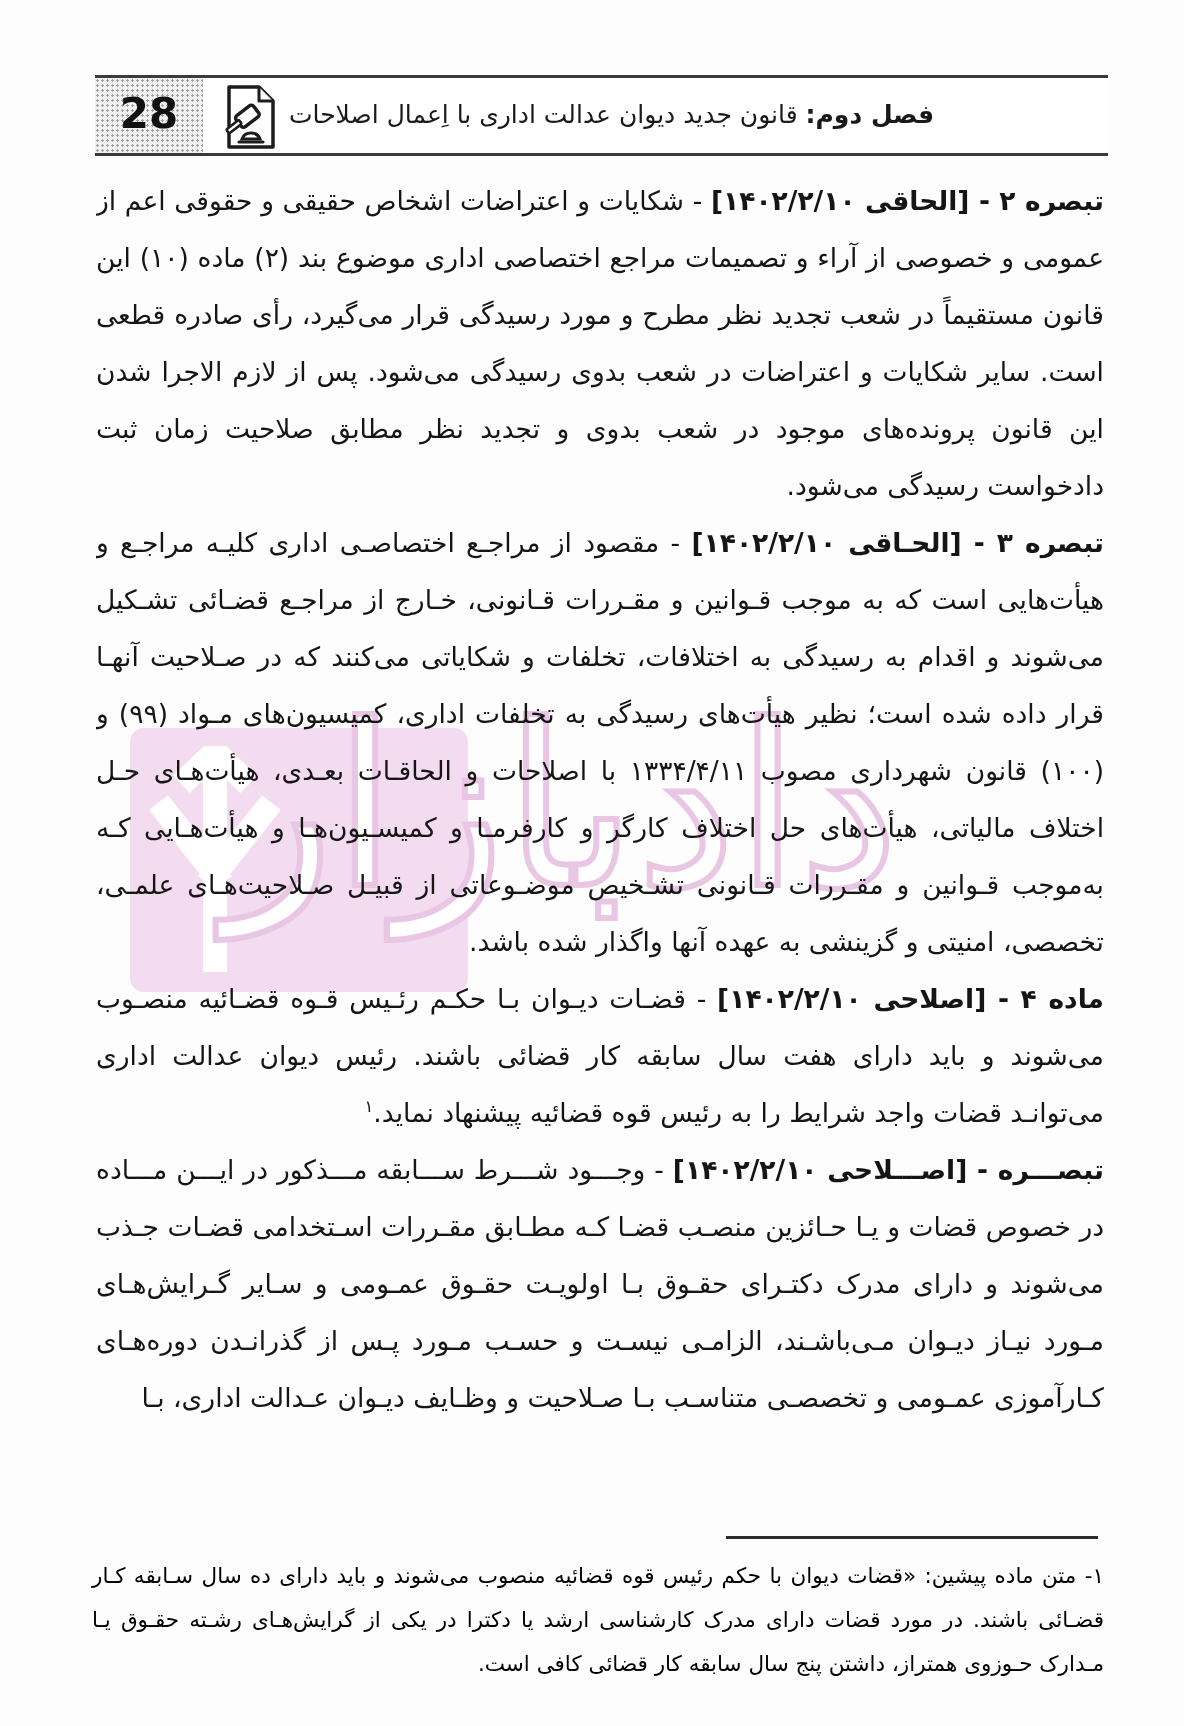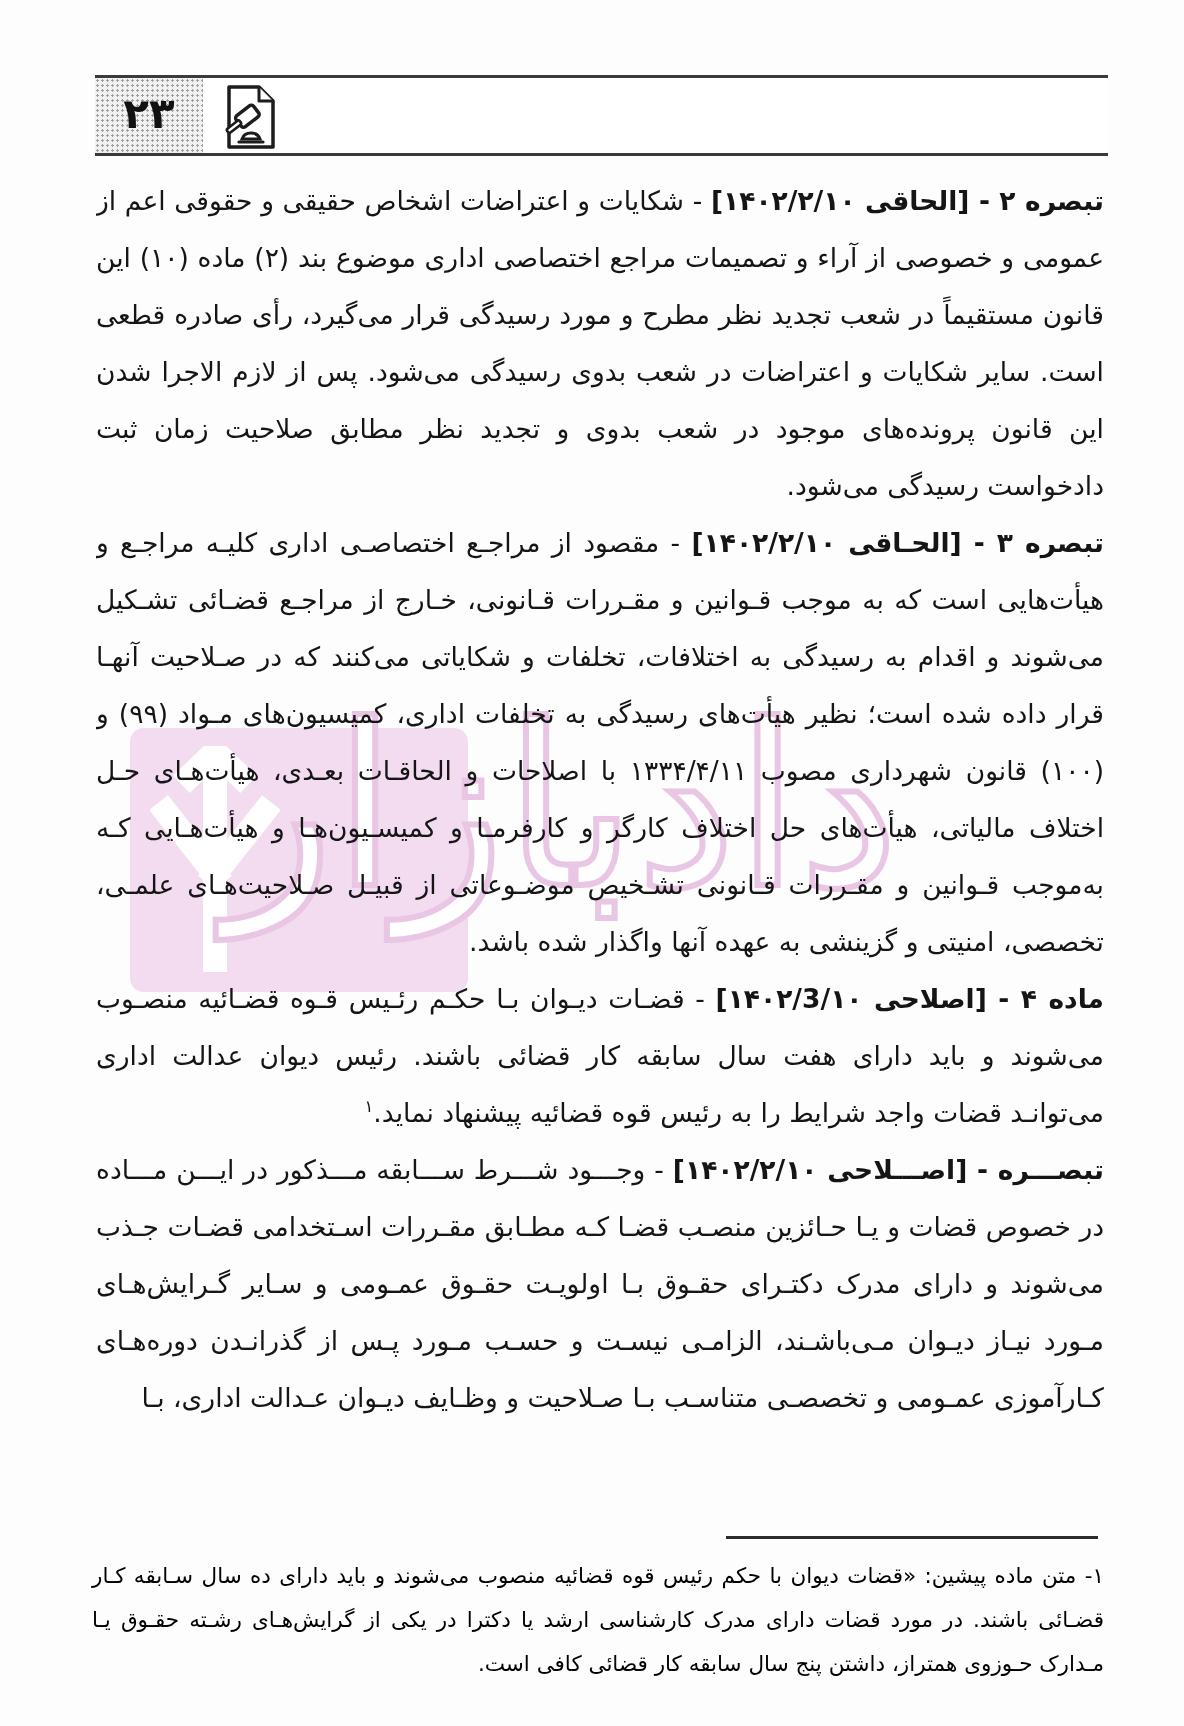--- a/index.html
+++ b/index.html
@@ -98,58 +98,59 @@
     text-align:justify;color:#000000;
   }
 </style>
 </head>
 <body>
 
 <div class="page">
 
   <div class="header-band">
     <div class="pagenum-box">
-      <span class="pagenum">۲۳</span>
+      <span class="pagenum">28</span>
     </div>
     <div class="header-icon">
       <svg width="66" height="70" viewBox="0 0 66 70">
 
         <path d="M14 6 H44 L58 20 V66 H14 Z" fill="#ffffff" stroke="#1c1c1c" stroke-width="3.5" stroke-linejoin="round"></path>
         <path d="M44 6 V20 H58" fill="#ffffff" stroke="#1c1c1c" stroke-width="3" stroke-linejoin="round"></path>
 
         <g transform="rotate(-38 33 36)">
           <rect x="22" y="28" width="22" height="14" rx="3" fill="#ffffff" stroke="#1c1c1c" stroke-width="3.5"></rect>
 
           <rect x="8" y="32.5" width="16" height="5" rx="2" fill="#ffffff" stroke="#1c1c1c" stroke-width="2.6"></rect>
         </g>
 
         <path d="M27 58 q2 -6 9 -6 q7 0 9 6 z" fill="#ffffff" stroke="#1c1c1c" stroke-width="3"></path>
         <line x1="24" y1="61" x2="48" y2="61" stroke="#1c1c1c" stroke-width="3.2" stroke-linecap="round"></line>
       </svg>
     </div>
+    <div class="chapter-title"><b>فصل دوم:</b><span> قانون جدید دیوان عدالت اداری با اِعمال اصلاحات</span></div>
   </div>
 
   <div class="watermark">
     <div class="wm-tile"></div>
     <svg class="wm-emblem" viewBox="0 0 130 226">
       <g stroke="#ffffff" stroke-width="24" fill="none" stroke-linecap="square">
         <path d="M65 222 V118"></path>
         <path d="M65 128 L16 66"></path>
         <path d="M65 128 L114 66"></path>
         <path d="M65 128 V30"></path>
         <path d="M40 30 L65 6 L90 30"></path>
       </g>
     </svg>
     <div class="wm-word">دادبازار</div>
   </div>
 
   <div class="content">
     <p><b>تبصره ۲ - [الحاقی ۱۴۰۲/۲/۱۰]</b><span> - </span><span>شکایات و اعتراضات اشخاص حقیقی و حقوقی اعم از عمومی و خصوصی از آراء و تصمیمات مراجع اختصاصی اداری موضوع بند (۲) ماده (۱۰) این قانون مستقیماً در شعب تجدید نظر مطرح و مورد رسیدگی قرار می‌گیرد، رأی صادره قطعی است. سایر شکایات و اعتراضات در شعب بدوی رسیدگی می‌شود. پس از لازم الاجرا شدن این قانون پرونده‌های موجود در شعب بدوی و تجدید نظر مطابق صلاحیت زمان ثبت دادخواست رسیدگی می‌شود.</span></p>
     <p><b>تبصره ۳ - [الحـاقی ۱۴۰۲/۲/۱۰]</b><span> - </span><span>مقصود از مراجـع اختصاصـی اداری کلیـه مراجـع و هیأت‌هایی است که به موجب قـوانین و مقـررات قـانونی، خـارج از مراجـع قضـائی تشـکیل می‌شوند و اقدام به رسیدگی به اختلافات، تخلفات و شکایاتی می‌کنند که در صـلاحیت آنهـا قرار داده شده است؛ نظیر هیأت‌های رسیدگی به تخلفات اداری، کمیسیون‌های مـواد (۹۹) و (۱۰۰) قانون شهرداری مصوب ۱۳۳۴/۴/۱۱ با اصلاحات و الحاقـات بعـدی، هیأت‌هـای حـل اختلاف مالیاتی، هیأت‌های حل اختلاف کارگر و کارفرمـا و کمیسـیون‌هـا و هیأت‌هـایی کـه به‌موجب قـوانین و مقـررات قـانونی تشـخیص موضـوعاتی از قبیـل صـلاحیت‌هـای علمـی، تخصصی، امنیتی و گزینشی به عهده آنها واگذار شده باشد.</span></p>
-    <p><b>ماده ۴ - [اصلاحی ۱۴۰۲/3/۱۰]</b><span> - </span><span>قضـات دیـوان بـا حکـم رئـیس قـوه قضـائیه منصـوب می‌شوند و باید دارای هفت سال سابقه کار قضائی باشند. رئیس دیوان عدالت اداری می‌توانـد قضات واجد شرایط را به رئیس قوه قضائیه پیشنهاد نماید.</span><sup class="fn-ref">۱</sup></p>
+    <p><b>ماده ۴ - [اصلاحی ۱۴۰۲/۲/۱۰]</b><span> - </span><span>قضـات دیـوان بـا حکـم رئـیس قـوه قضـائیه منصـوب می‌شوند و باید دارای هفت سال سابقه کار قضائی باشند. رئیس دیوان عدالت اداری می‌توانـد قضات واجد شرایط را به رئیس قوه قضائیه پیشنهاد نماید.</span><sup class="fn-ref">۱</sup></p>
     <p><b>تبصـــره - [اصـــلاحی ۱۴۰۲/۲/۱۰]</b><span> - </span><span>وجـــود شـــرط ســـابقه مـــذکور در ایـــن مـــاده در خصوص قضات و یـا حـائزین منصـب قضـا کـه مطـابق مقـررات اسـتخدامی قضـات جـذب می‌شوند و دارای مدرک دکتـرای حقـوق بـا اولویـت حقـوق عمـومی و سـایر گـرایش‌هـای مـورد نیـاز دیـوان مـی‌باشـند، الزامـی نیسـت و حسـب مـورد پـس از گذرانـدن دوره‌هـای کـارآموزی عمـومی و تخصصـی متناسـب بـا صـلاحیت و وظـایف دیـوان عـدالت اداری، بـا</span></p>
   </div>
 
   <div class="footnote-rule"></div>
   <div class="footnote">
     <span>۱- متن ماده پیشین: «قضات دیوان با حکم رئیس قوه قضائیه منصوب می‌شوند و باید دارای ده سال سـابقه کـار قضـائی باشند. در مورد قضات دارای مدرک کارشناسی ارشد یا دکترا در یکی از گرایش‌هـای رشـته حقـوق یـا مـدارک حـوزوی همتراز، داشتن پنج سال سابقه کار قضائی کافی است.</span>
   </div>
 
 </div>
 

